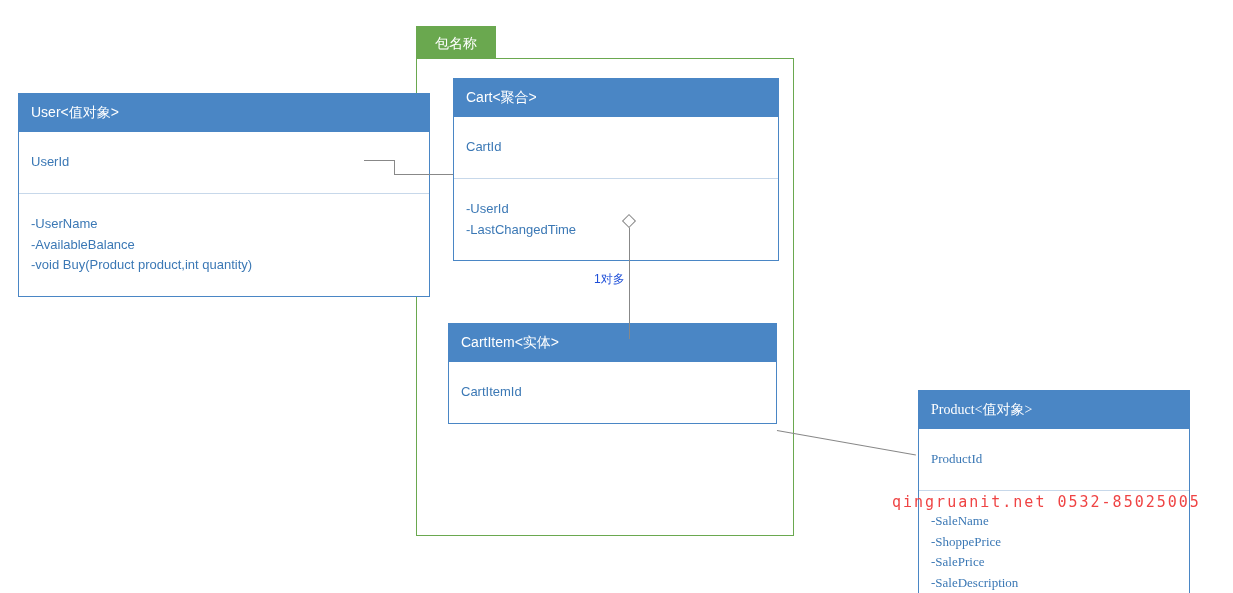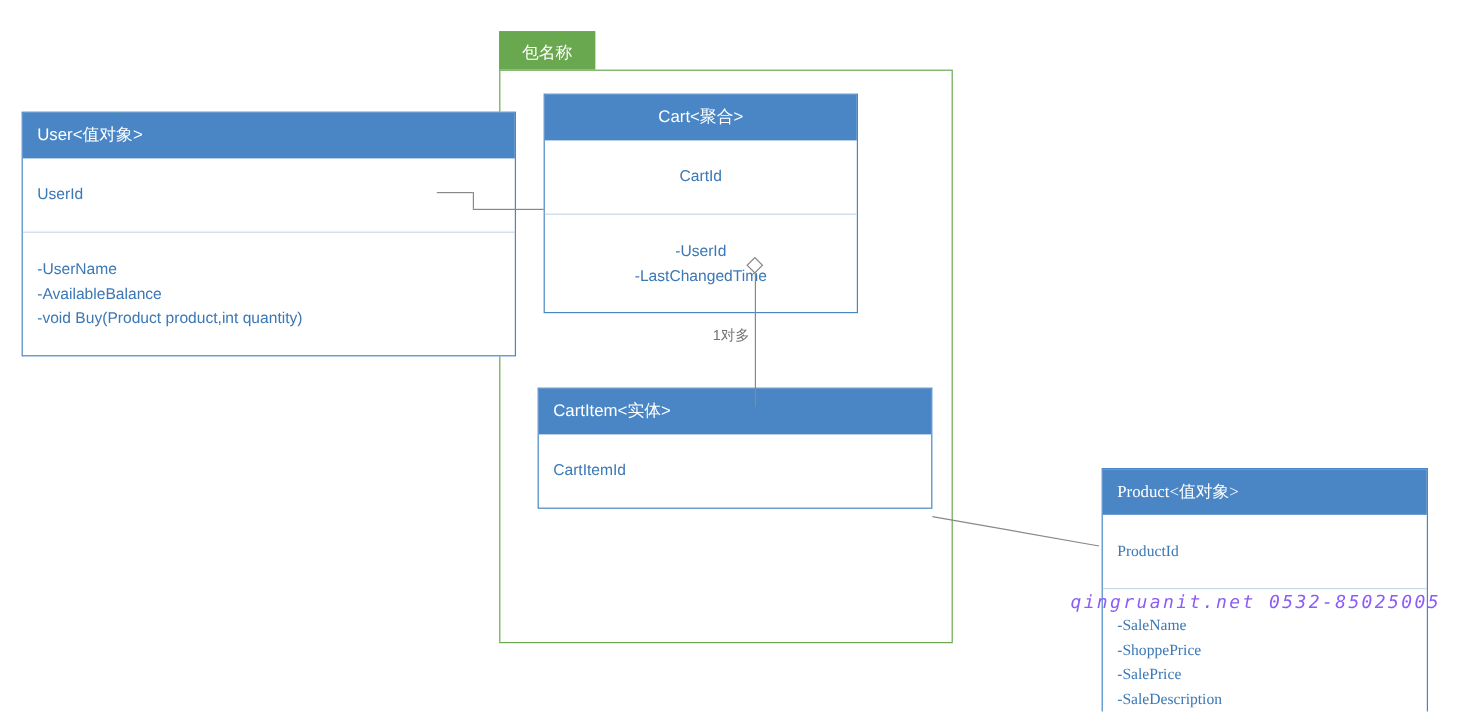--- a/index.html
+++ b/index.html
@@ -41,38 +41,37 @@
     padding: 20px 12px;
     color: #3b78b5;
     border-top: 1px solid #c7d8ea;
     line-height: 1.6;
   }
   .entity-section.first { border-top: none; }
   .conn-line { position: absolute; background: #888; }
   .conn-label {
     position: absolute;
     font-size: 12px;
-    color: #737373;
+    color: #1d4ed8;
     background: #fff;
     padding: 0 2px;
   }
   .diamond {
     position: absolute;
     width: 10px; height: 10px;
     border: 1px solid #888;
     background: #fff;
     transform: rotate(45deg);
   }
   .watermark {
     position: absolute;
-    color: #8b5cf6;
+    color: #ef4444;
     font-family: monospace;
     font-size: 15px;
     letter-spacing: 2px;
-    font-style: italic;
   }
 </style>
 </head>
 <body>
 
 <div class="package-tab" style="left:416px; top:26px;">
   <span>包名称</span>
 </div>
 
 <div class="package-box" style="left:416px; top:58px; width:378px; height:478px;"></div>
@@ -80,21 +79,21 @@
 <div class="entity" style="left:18px; top:93px; width:412px;">
   <div class="entity-header">User&lt;值对象&gt;</div>
   <div class="entity-section first">UserId</div>
   <div class="entity-section">
     <div>-UserName</div>
     <div>-AvailableBalance</div>
     <div>-void Buy(Product product,int quantity)</div>
   </div>
 </div>
 
-<div class="entity" style="left:453px; top:78px; width:262px;text-align:center;">
+<div class="entity" style="left:453px; top:78px; width:326px;">
   <div class="entity-header">Cart&lt;聚合&gt;</div>
   <div class="entity-section first">CartId</div>
   <div class="entity-section">
     <div>-UserId</div>
     <div>-LastChangedTime</div>
   </div>
 </div>
 
 <div class="entity" style="left:448px; top:323px; width:329px;">
   <div class="entity-header">CartItem&lt;实体&gt;</div>

